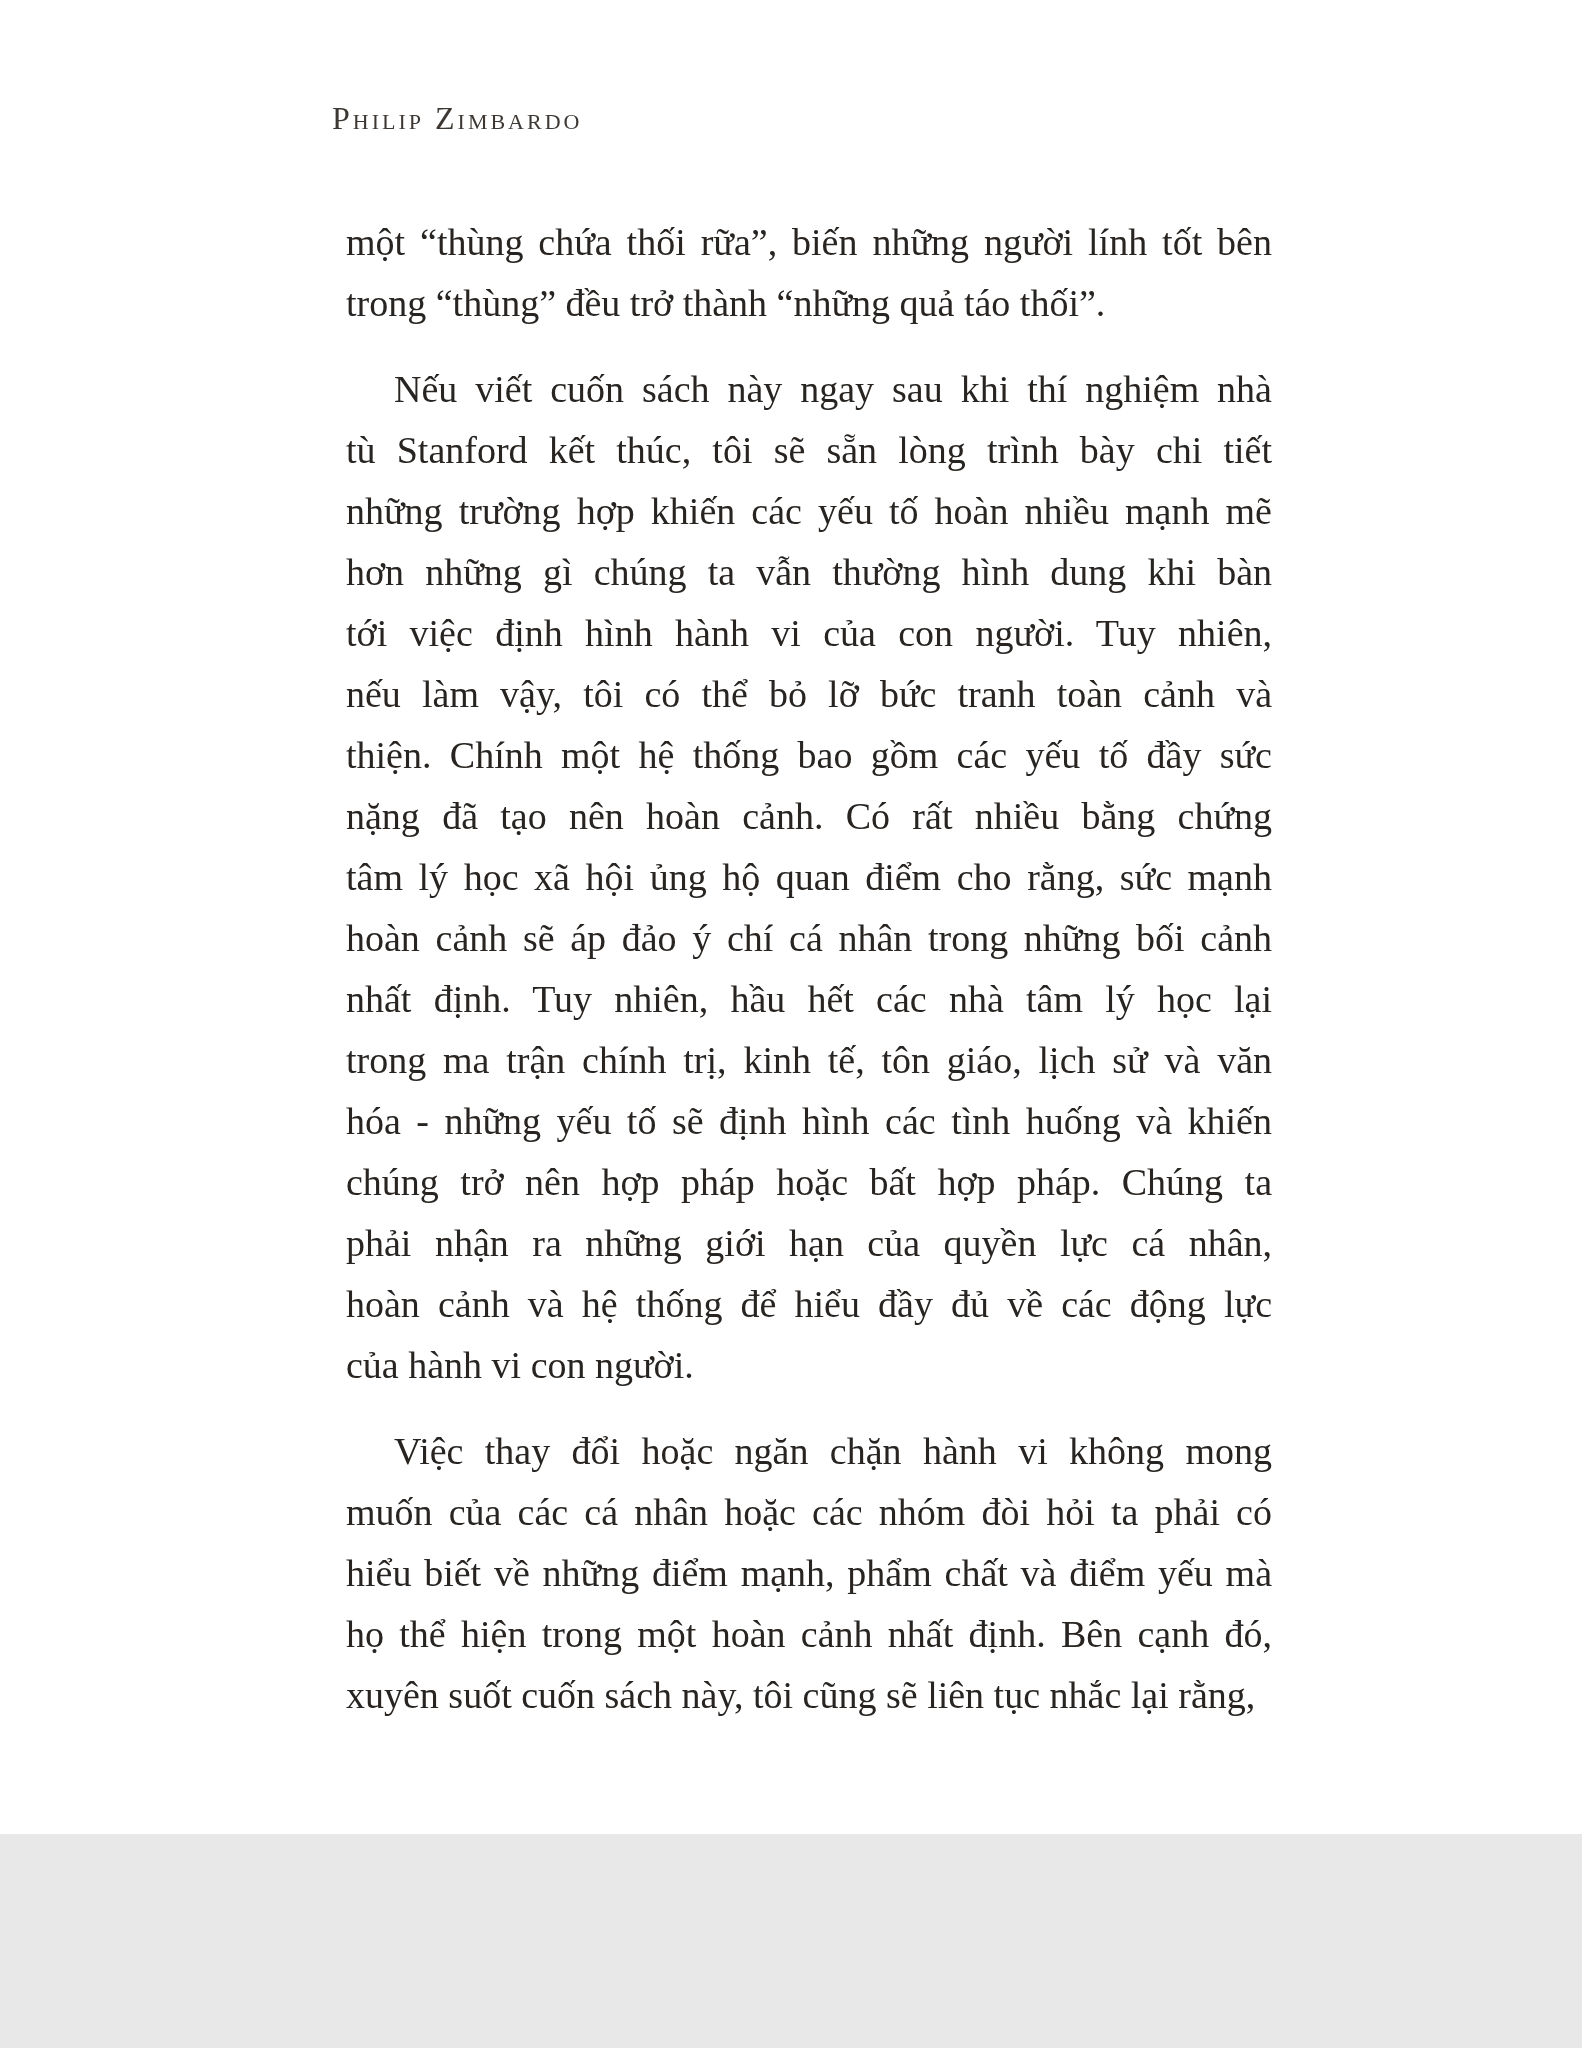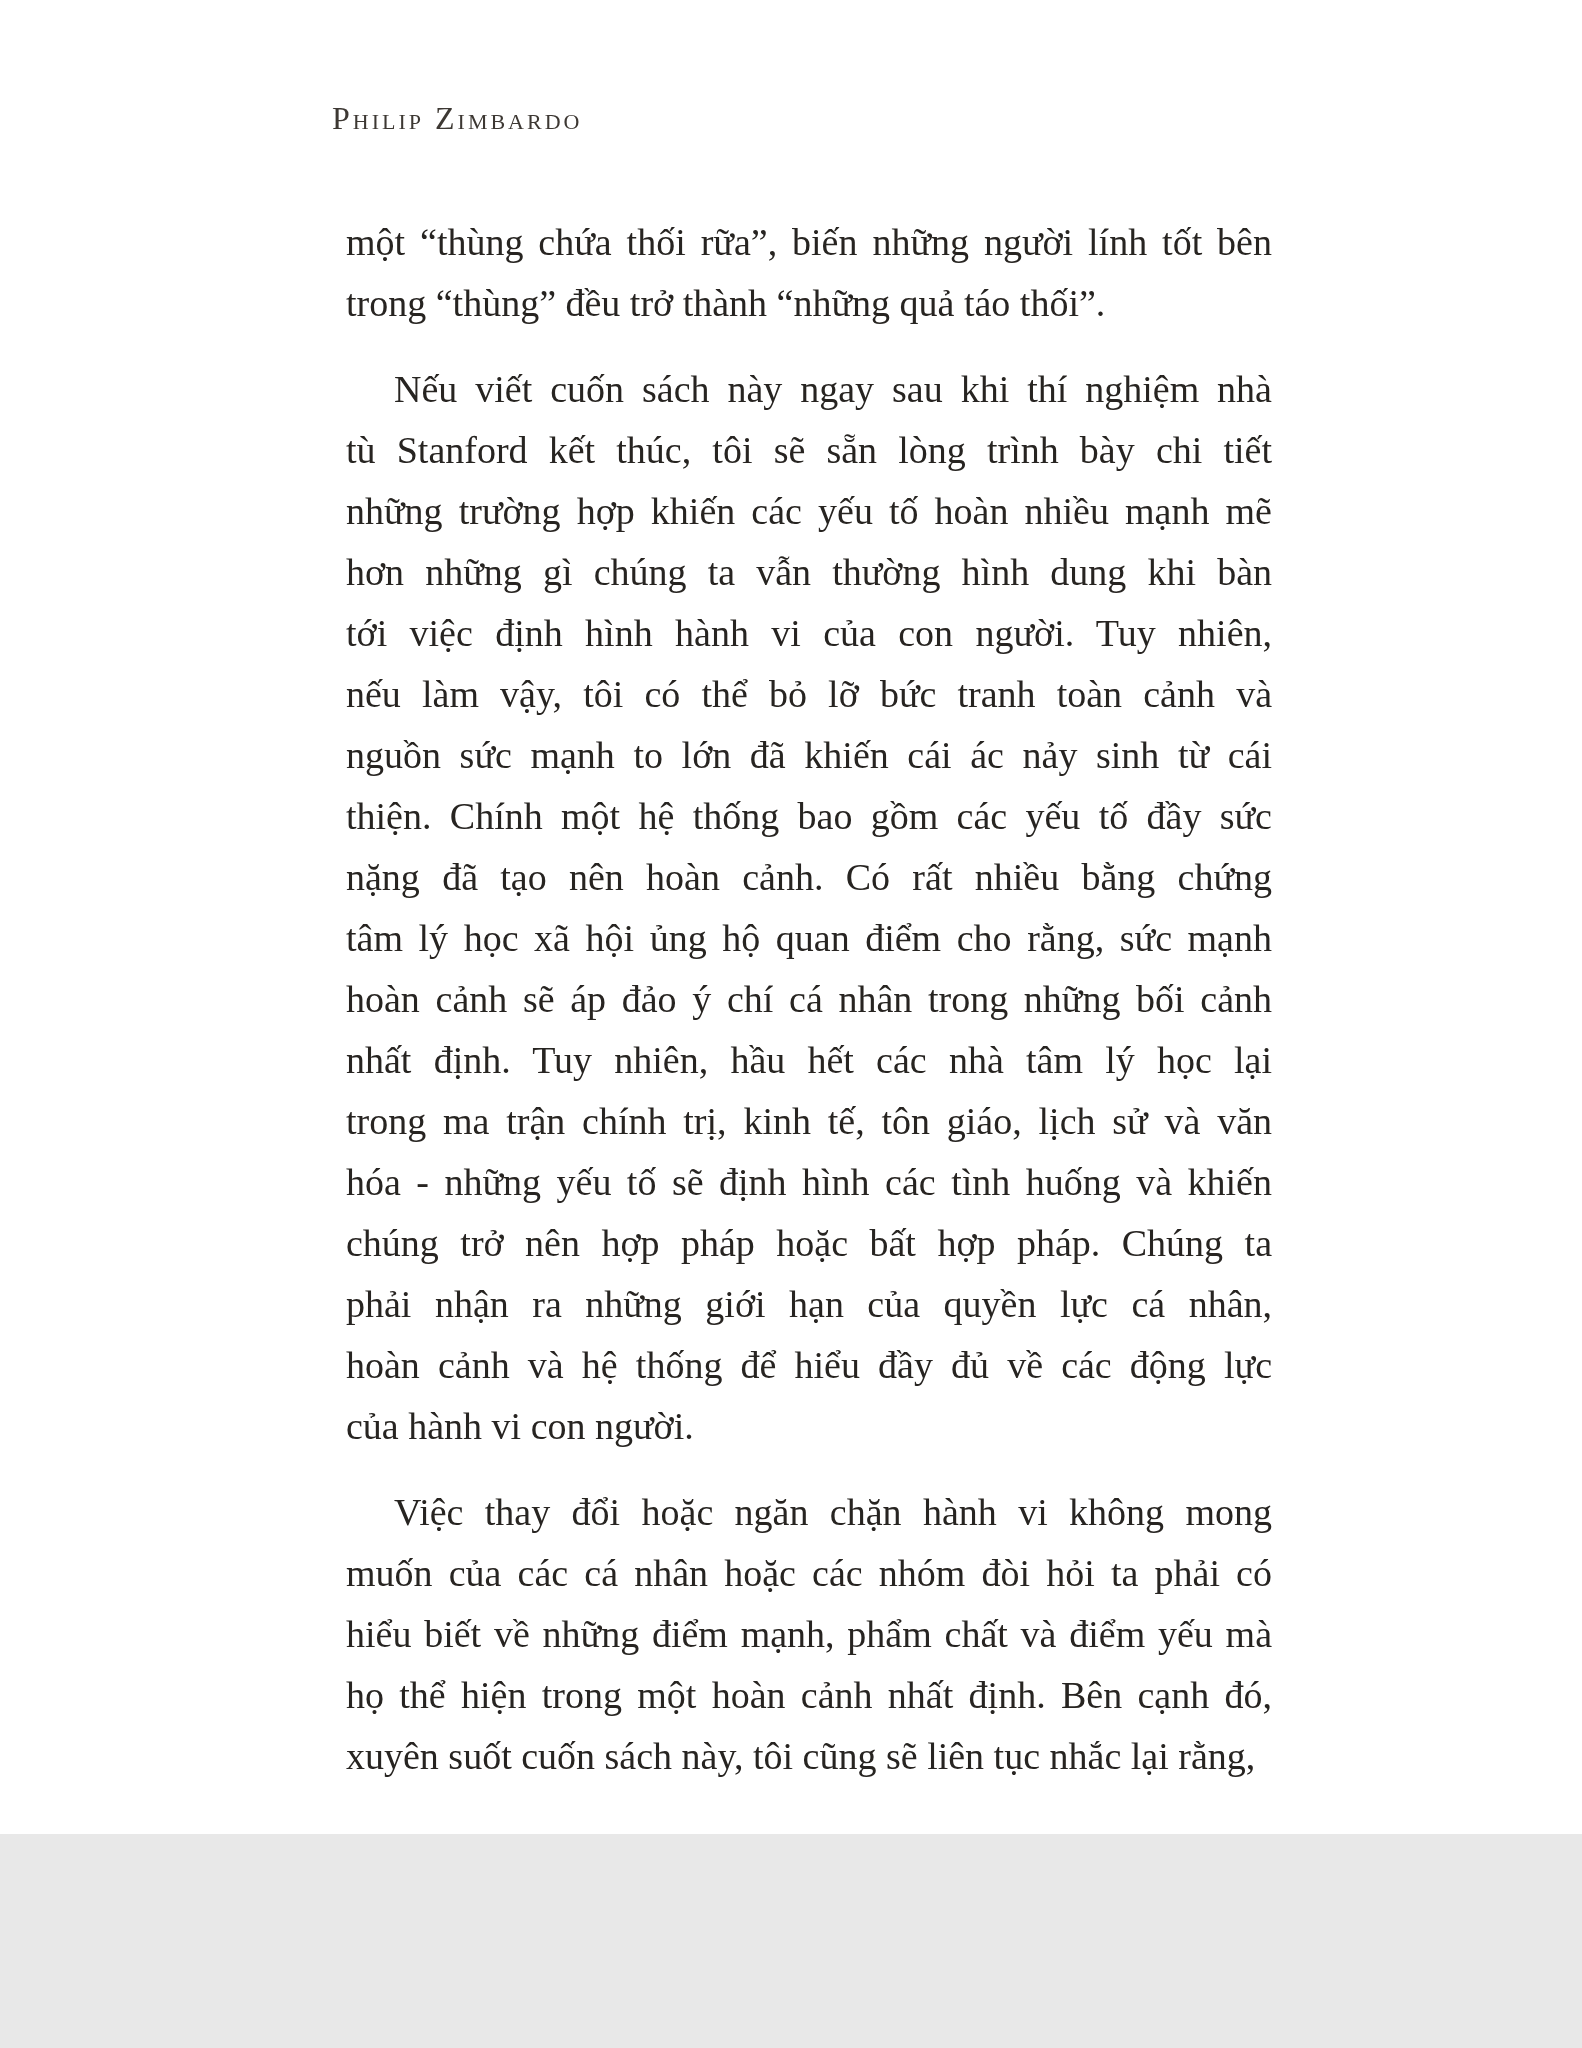--- a/index.html
+++ b/index.html
@@ -75,21 +75,20 @@
         <div class="line">một “thùng chứa thối rữa”, biến những người lính tốt bên</div>
         <div class="line last">trong “thùng” đều trở thành “những quả táo thối”.</div>
       </div>
       <div class="para indent">
         <div class="line">Nếu viết cuốn sách này ngay sau khi thí nghiệm nhà</div>
         <div class="line">tù Stanford kết thúc, tôi sẽ sẵn lòng trình bày chi tiết</div>
         <div class="line">những trường hợp khiến các yếu tố hoàn nhiều mạnh mẽ</div>
         <div class="line">hơn những gì chúng ta vẫn thường hình dung khi bàn</div>
         <div class="line">tới việc định hình hành vi của con người. Tuy nhiên,</div>
         <div class="line">nếu làm vậy, tôi có thể bỏ lỡ bức tranh toàn cảnh và</div>
-        <div class="line">nguồn sức mạnh to lớn đã khiến cái ác nảy sinh từ cái</div>
         <div class="line">thiện. Chính một hệ thống bao gồm các yếu tố đầy sức</div>
         <div class="line">nặng đã tạo nên hoàn cảnh. Có rất nhiều bằng chứng</div>
         <div class="line">tâm lý học xã hội ủng hộ quan điểm cho rằng, sức mạnh</div>
         <div class="line">hoàn cảnh sẽ áp đảo ý chí cá nhân trong những bối cảnh</div>
         <div class="line">nhất định. Tuy nhiên, hầu hết các nhà tâm lý học lại</div>
         <div class="line">trong ma trận chính trị, kinh tế, tôn giáo, lịch sử và văn</div>
         <div class="line">hóa - những yếu tố sẽ định hình các tình huống và khiến</div>
         <div class="line">chúng trở nên hợp pháp hoặc bất hợp pháp. Chúng ta</div>
         <div class="line">phải nhận ra những giới hạn của quyền lực cá nhân,</div>
         <div class="line">hoàn cảnh và hệ thống để hiểu đầy đủ về các động lực</div>

